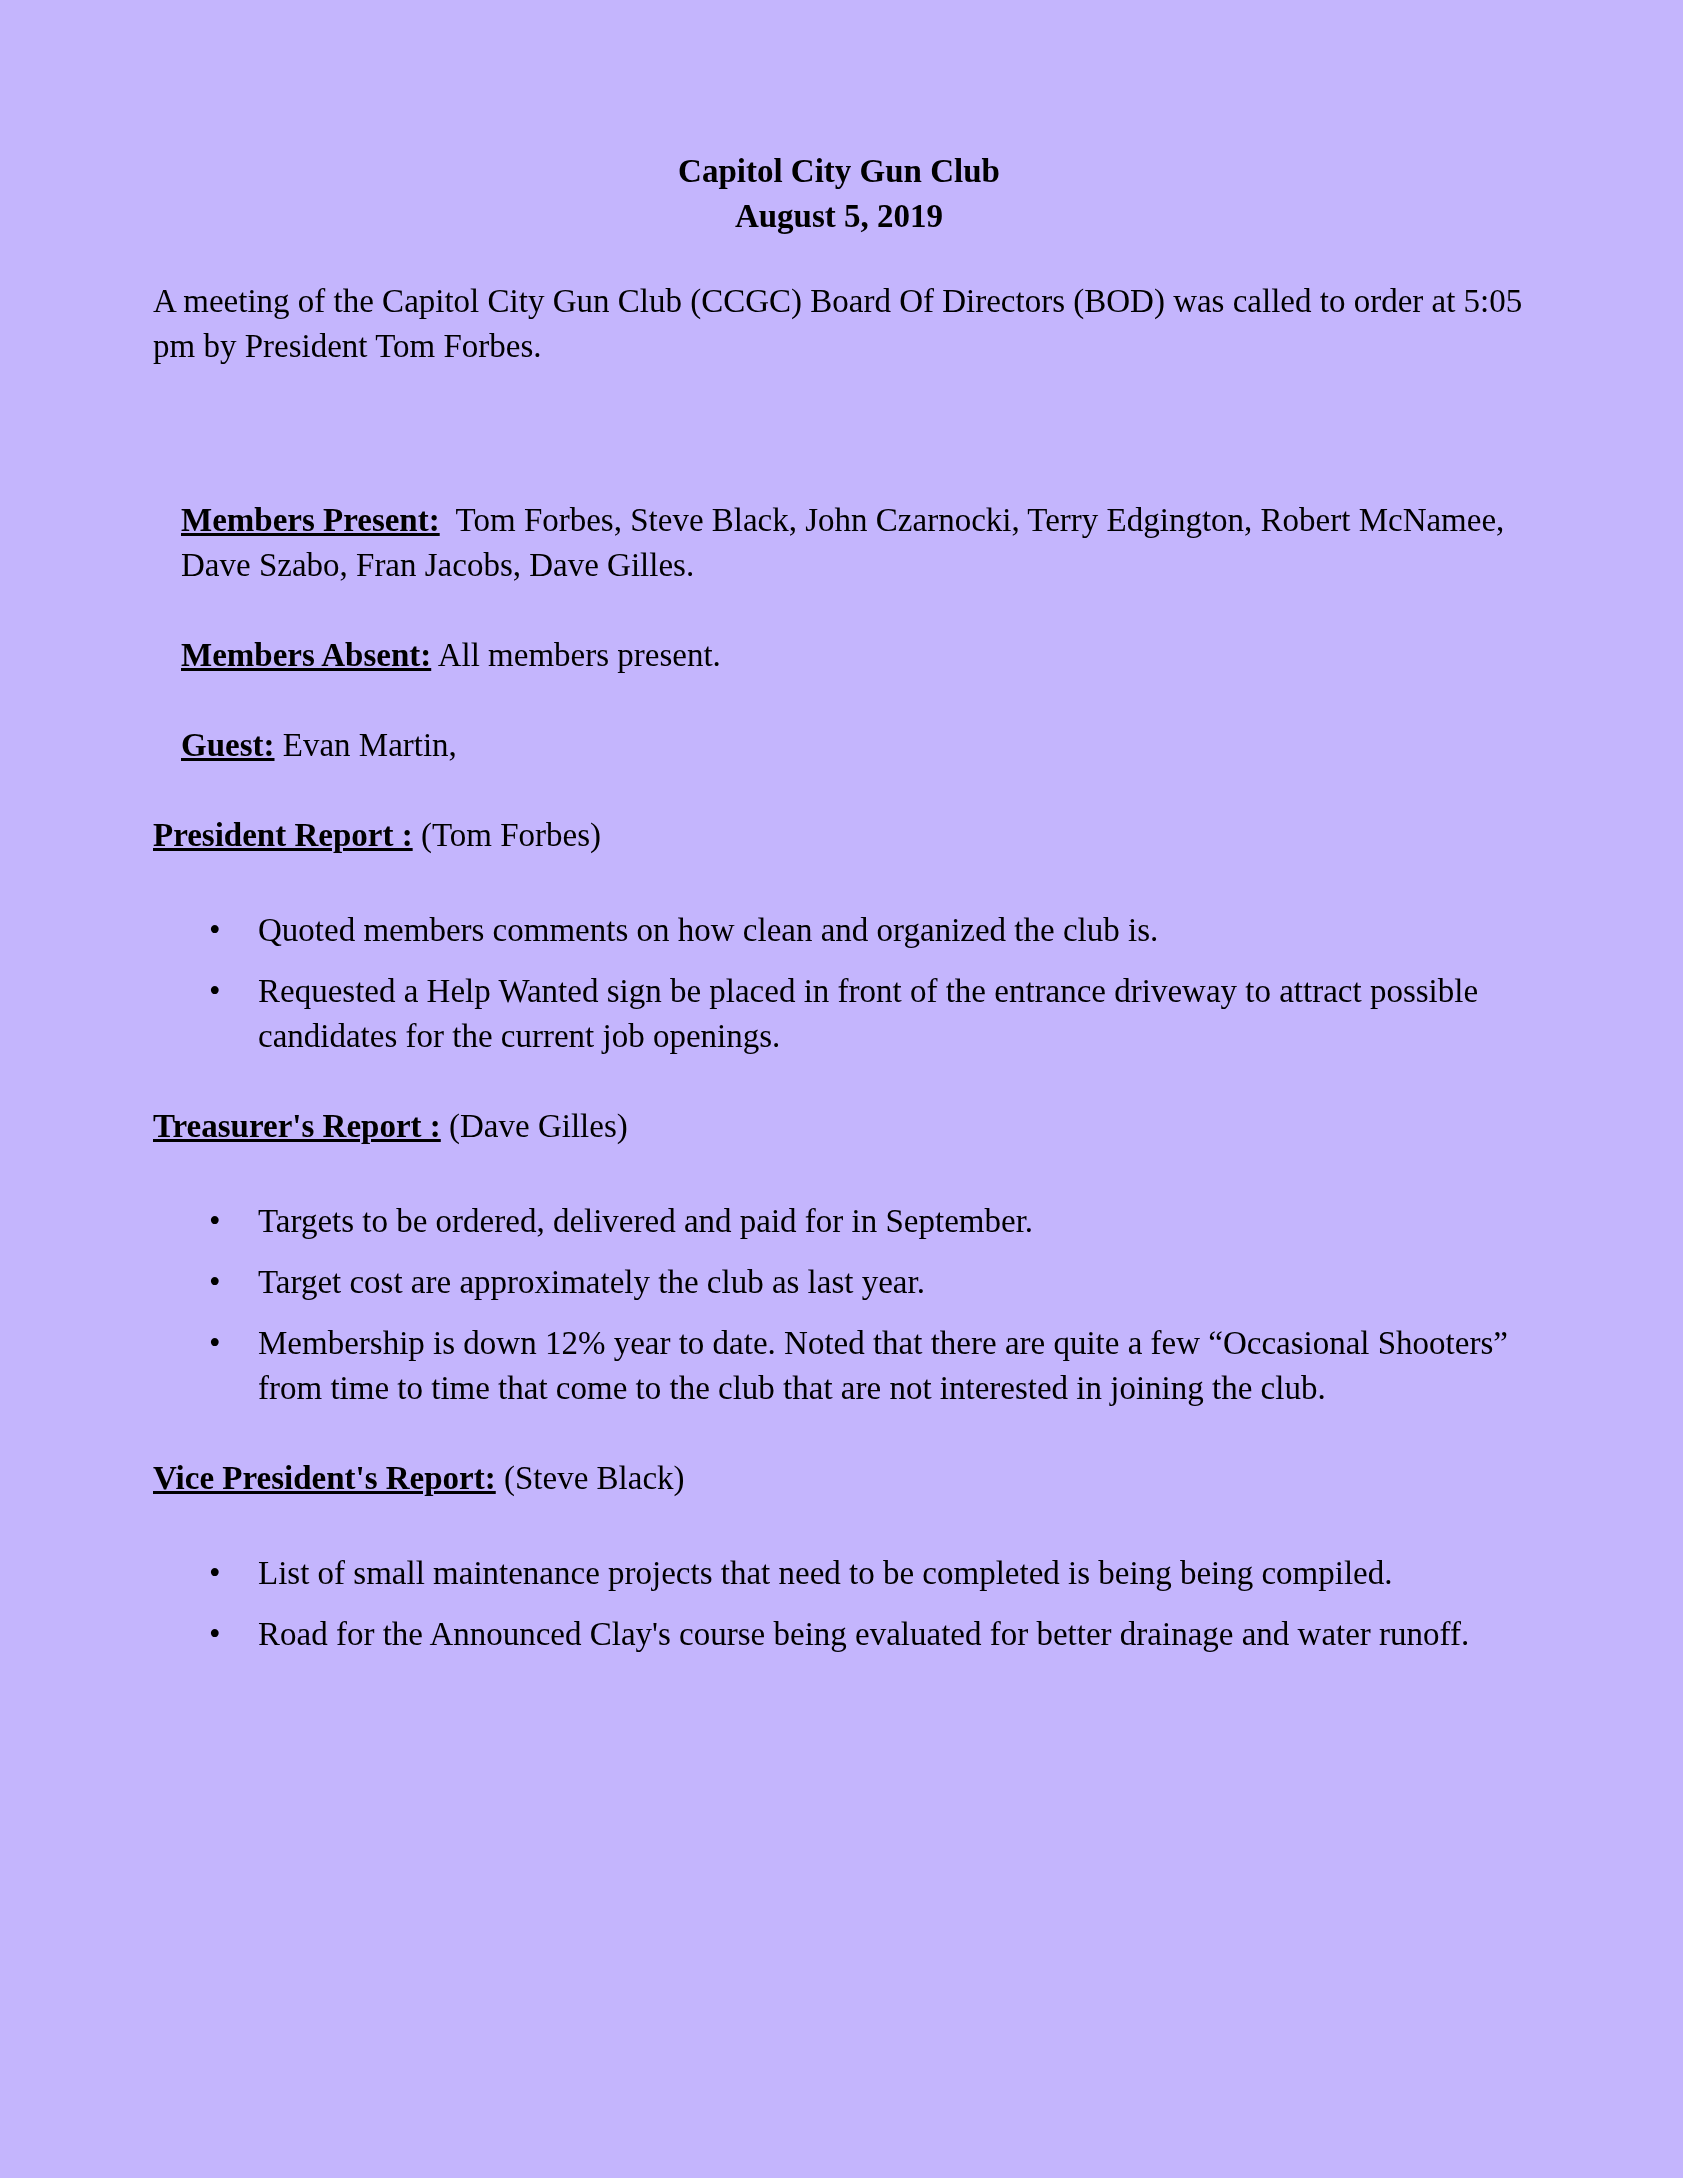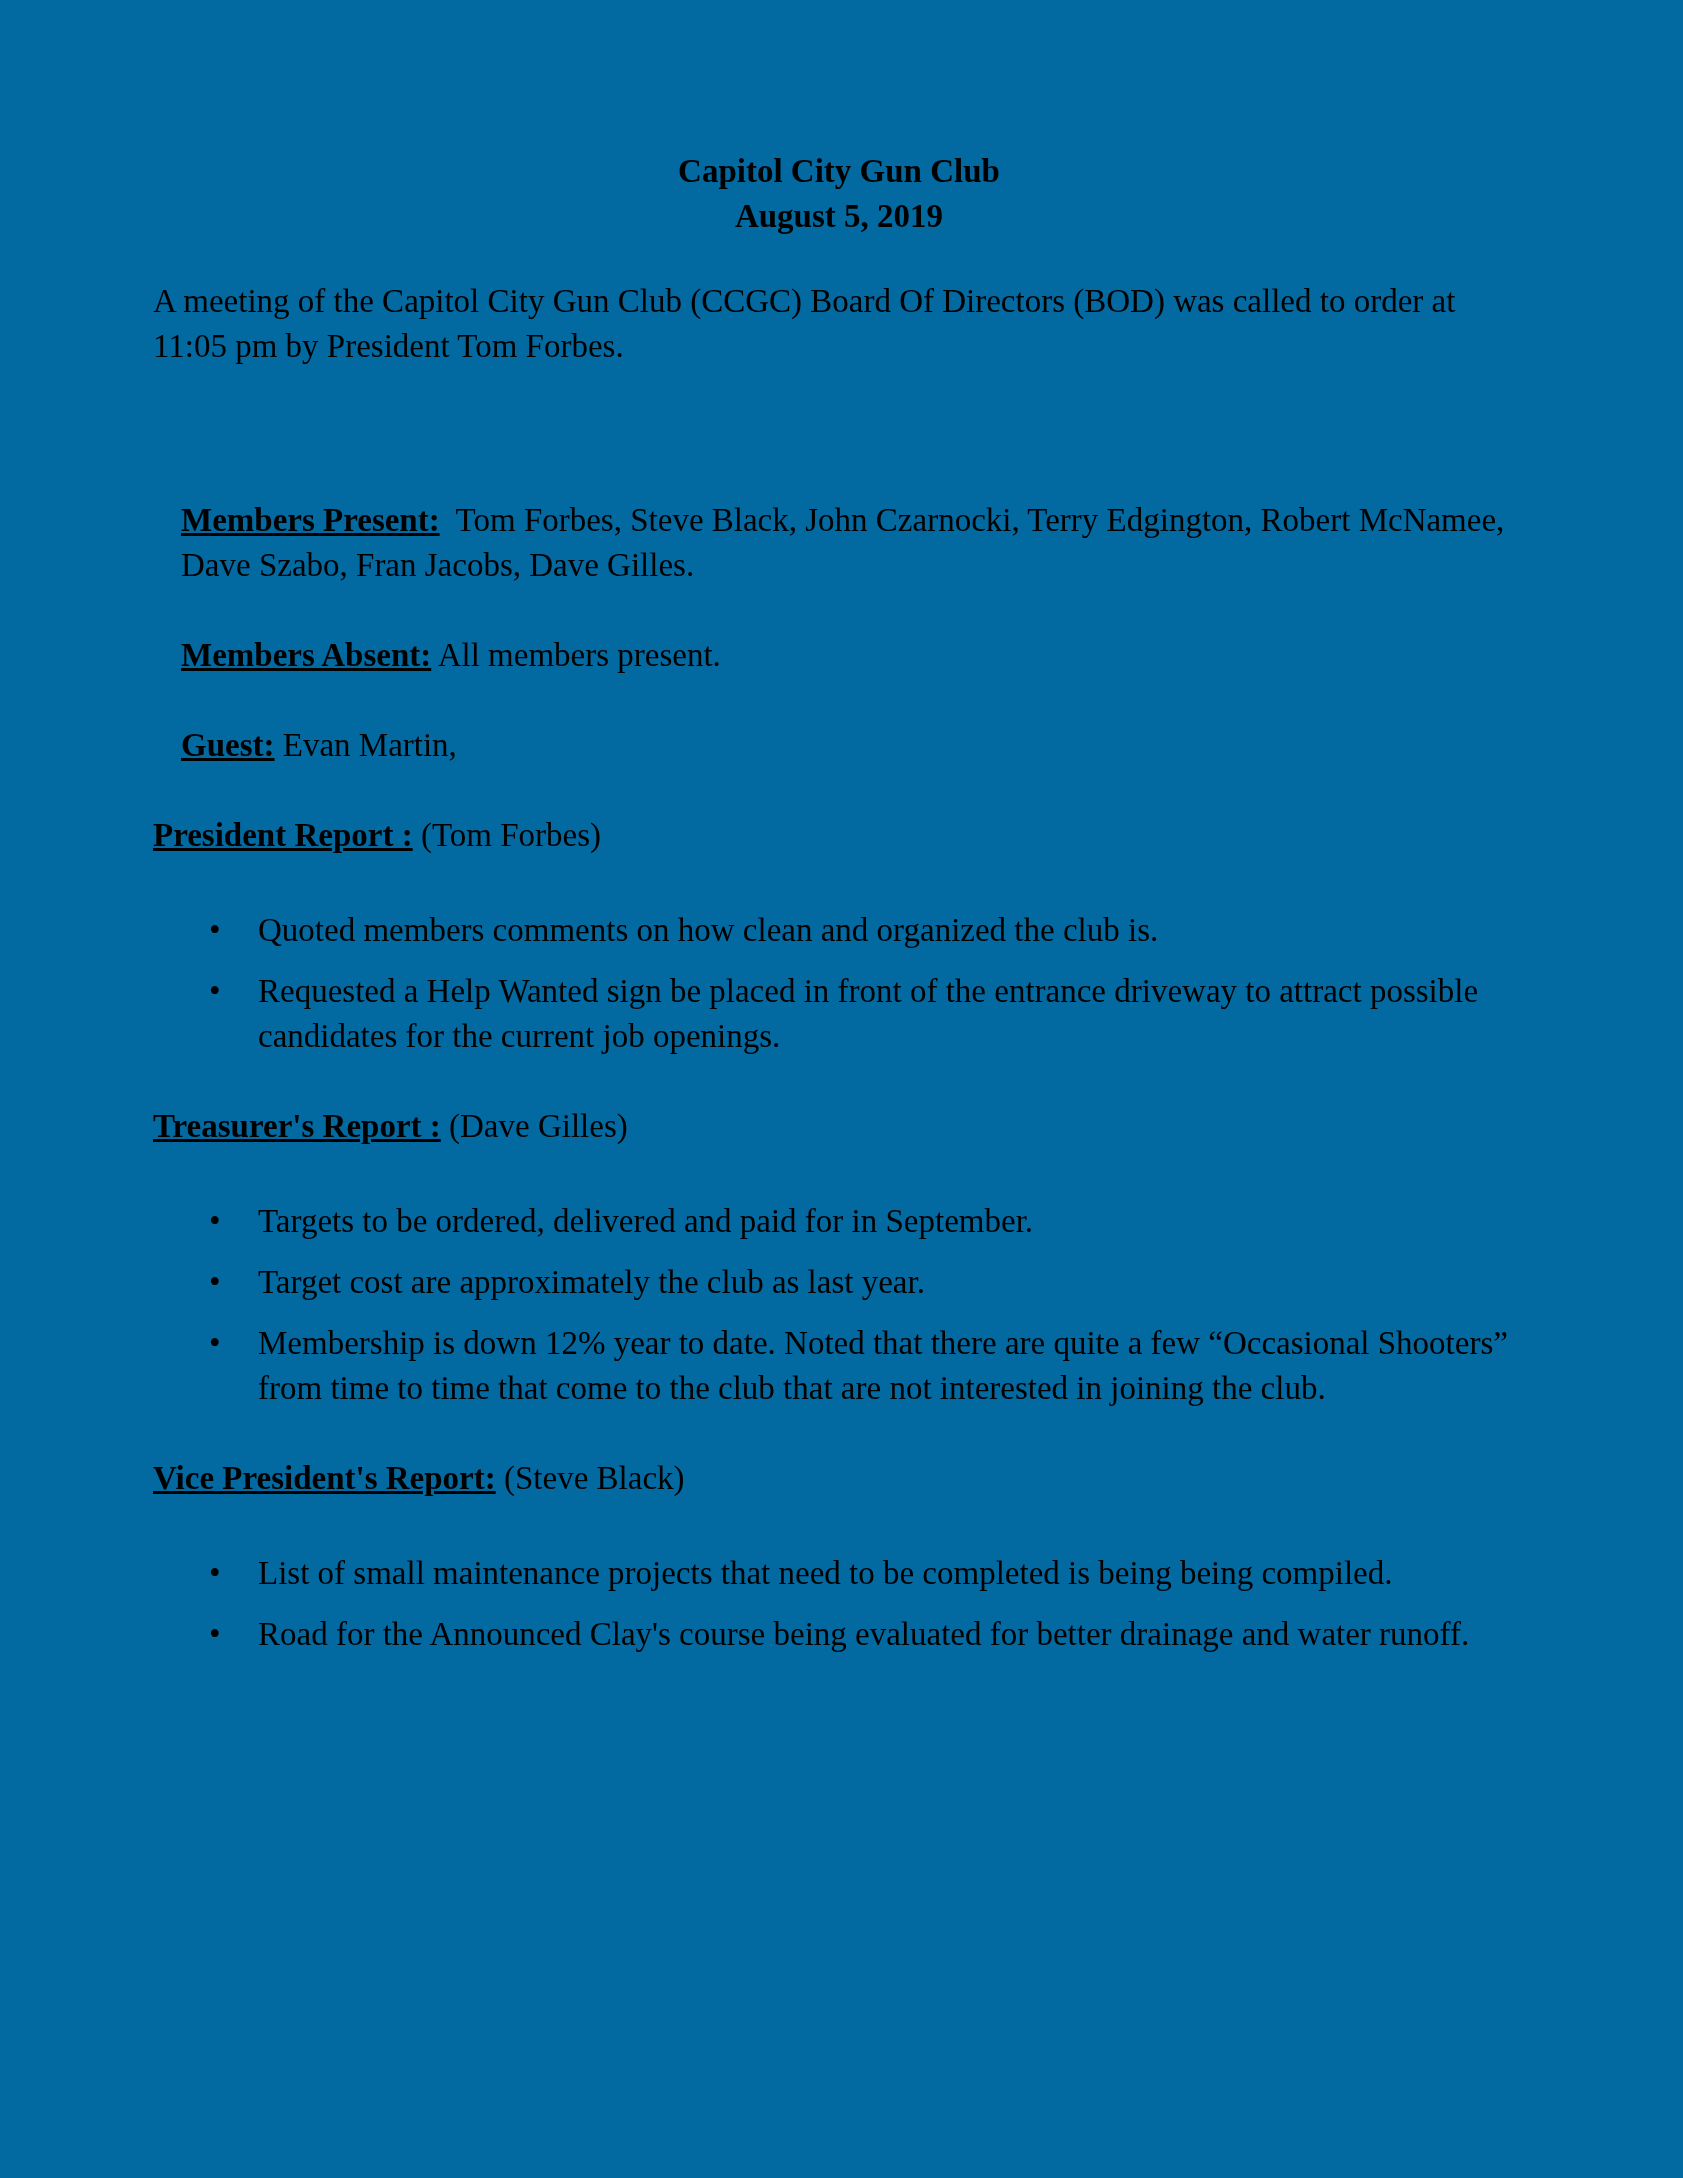--- a/index.html
+++ b/index.html
@@ -1,21 +1,21 @@
 <!DOCTYPE html>
 <html><head>
 <meta charset="utf-8">
 <style>
   html, body { margin: 0; padding: 0; background: #ffffff; }
   .page {
     position: relative;
     width: 1683px;
     height: 2178px;
     box-sizing: border-box;
-    background: #0369a1;
+    background: #c4b5fd;
     color: #000000;
     font-family: "Liberation Serif", serif;
     font-size: 33px;
     line-height: 45px;
     padding: 149px 158px 79px 153px;
     overflow: hidden;
   }
   .title-block {
     text-align: center;
     font-weight: bold;
@@ -52,21 +52,21 @@
 </head>
 <body>
 
 <div class="page">
 
   <div class="title-block">
     <p>Capitol City Gun Club</p>
     <p>August 5, 2019</p>
   </div>
 
-  <p class="para intro">A meeting of the Capitol City Gun Club (CCGC) Board Of Directors (BOD) was called to order at 11:05 pm by President Tom Forbes.</p>
+  <p class="para intro">A meeting of the Capitol City Gun Club (CCGC) Board Of Directors (BOD) was called to order at 5:05 pm by President Tom Forbes.</p>
 
   <p class="para section-line"><span class="hd">Members Present:</span><span>  Tom Forbes, Steve Black, John Czarnocki, Terry Edgington, Robert McNamee, Dave Szabo, Fran Jacobs, Dave Gilles.</span></p>
 
   <p class="para section-line"><span class="hd">Members Absent:</span><span> All members present.</span></p>
 
   <p class="para section-line"><span class="hd">Guest:</span><span> Evan Martin,</span></p>
 
   <p class="para section-heading-line"><span class="hd">President Report :</span><span> (Tom Forbes)</span></p>
 
   <ul class="bullets">

